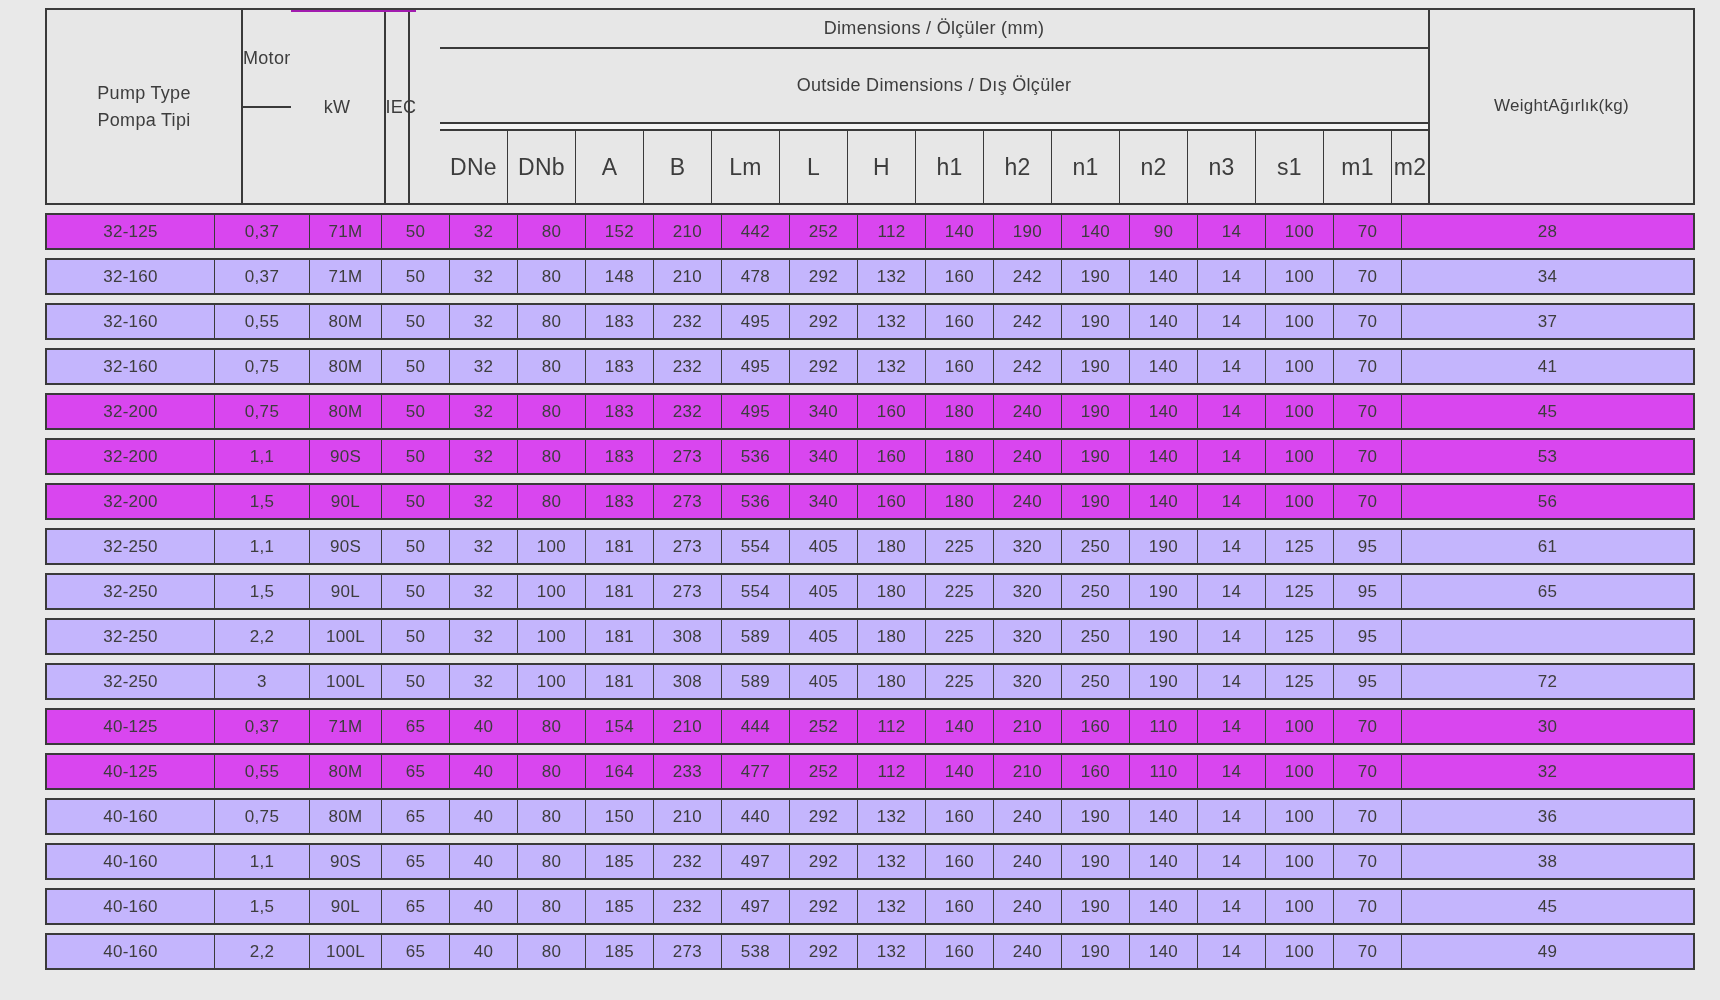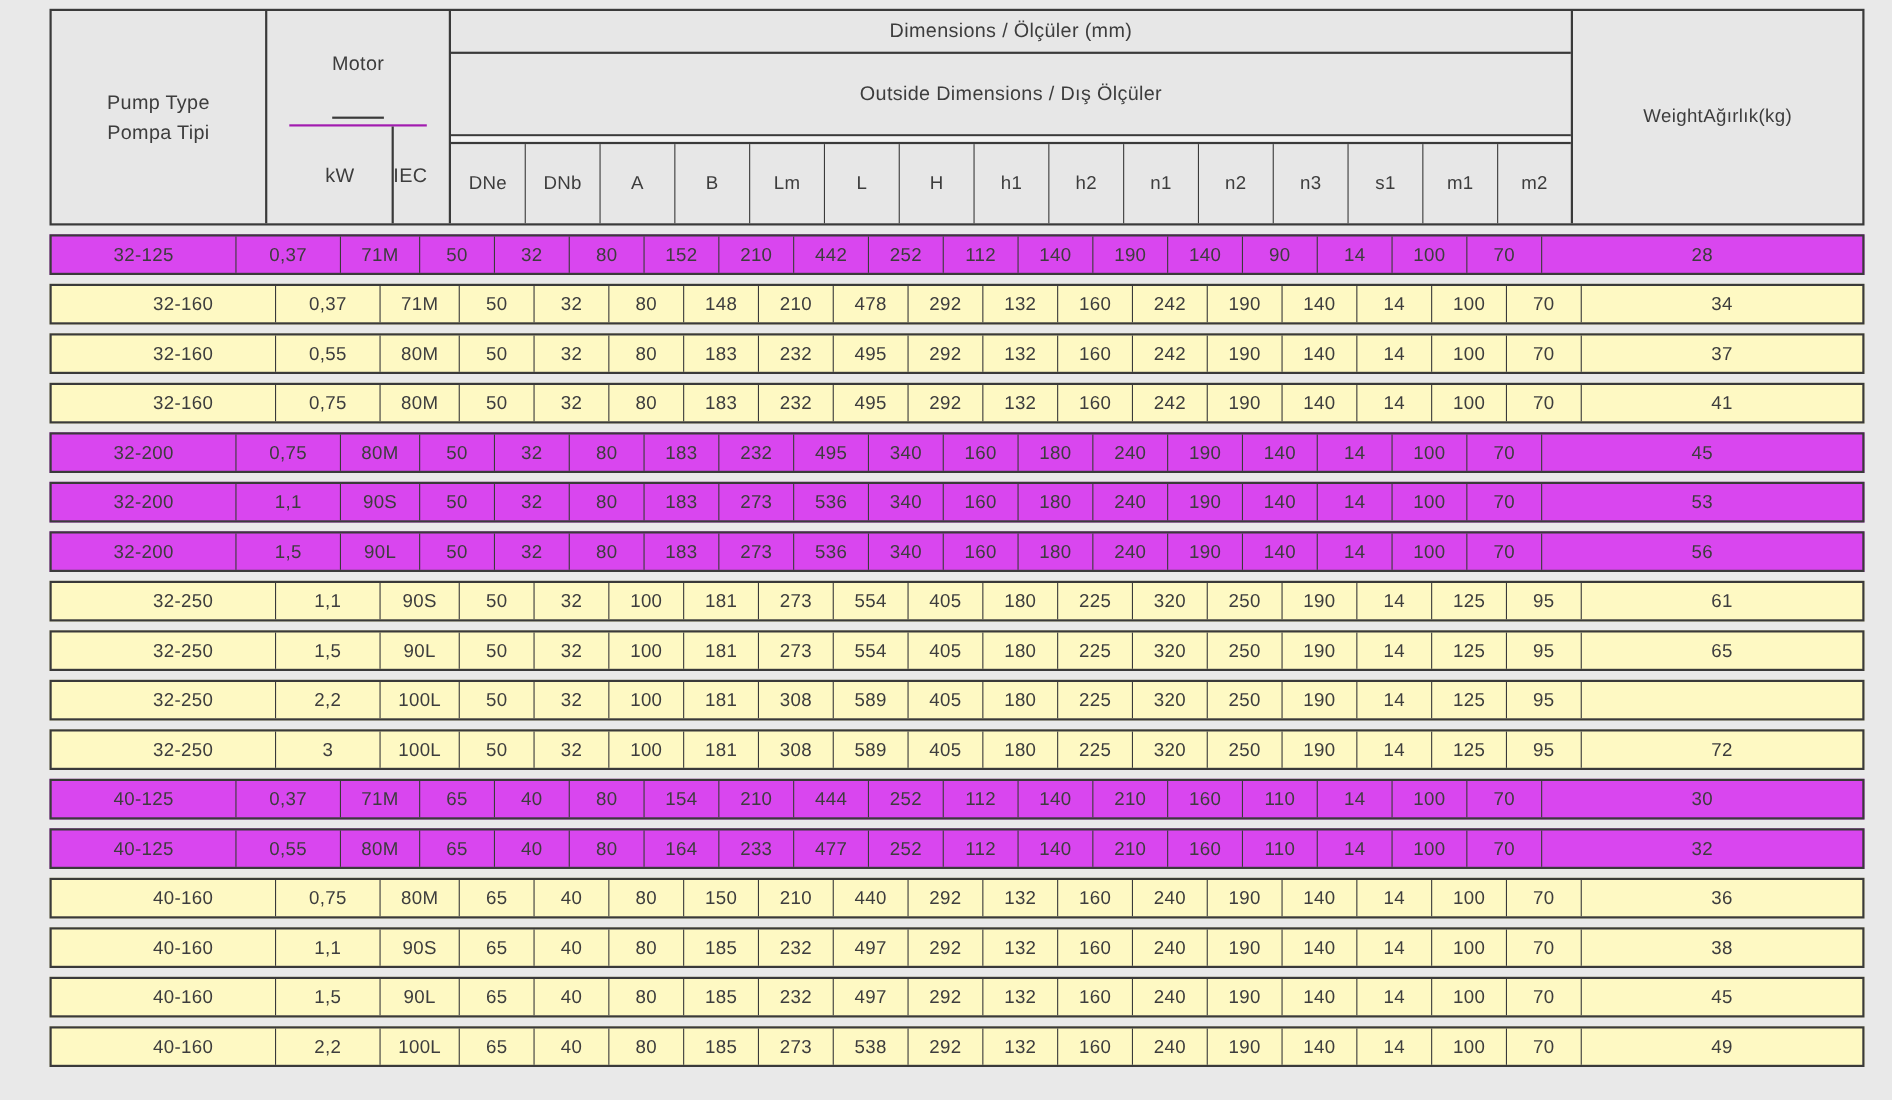--- a/index.html
+++ b/index.html
@@ -33,21 +33,21 @@
   .th-pump {
     width: 196px;
     border-right: 2px solid #3a3a3a;
     display: flex; flex-direction: column;
     align-items: center; justify-content: center;
     line-height: 1.5;
   }
   .th-motor-group {
     width: 167px;
     border-right: 2px solid #3a3a3a;
-    display: flex; flex-direction: column; align-items: center;
+    display: flex; flex-direction: row;
   }
   .th-motor {
     height: 98px;
     border-bottom: 2px solid #3a3a3a;
     display: flex; align-items: center; justify-content: center;
   }
   .hgap { height: 5px; background: #f4f4f4; }
   .th-motor-cols {
     flex: 1;
     display: flex;
@@ -58,63 +58,63 @@
     border-right: 2px solid #3a3a3a;
     display: flex; align-items: center; justify-content: center;
   }
   .th-iec {
     flex: 1;
     display: flex; align-items: center; justify-content: center;
   }
   .th-dims-group {
     width: 1020px;
     border-right: 2px solid #3a3a3a;
-    display: flex; flex-direction: column;
+    display: flex; flex-direction: column; padding-left: 30px;
   }
   .th-dims-title {
     height: 39px;
     border-bottom: 2px solid #3a3a3a;
     display: flex; align-items: center; justify-content: center;
   }
   .th-outside {
     height: 75px;
     border-bottom: 2px solid #3a3a3a;
     display: flex; align-items: center; justify-content: center;
   }
   .th-dim-cols {
     flex: 1;
     display: flex;
     border-top: 2px solid #3a3a3a;
   }
   .th-dim-cols > div {
     width: 68px;
     border-right: 1.5px solid #3a3a3a;
     display: flex; align-items: center; justify-content: center;
-    font-size: 17px;
+    font-size: 23px;
   }
   .th-dim-cols > div:last-child { border-right: none; flex: 1; }
   .th-weight {
     flex: 1;
     display: flex; flex-direction: row;
     align-items: center; justify-content: center;
     line-height: 1.35;
     font-size: 17px;
   }
 
   
   .row {
     display: flex;
     height: 37px;
     margin-top: 8px;
     border: 2px solid #3a3a3a;
     background: #d946ef;
     font-size: 17px;
     letter-spacing: 0.3px;
   }
-  .row.shaded { background: #fef9c3; padding-left: 36px; }
+  .row.shaded { background: #c4b5fd; }
   .cell {
     border-right: 1.5px solid #3a3a3a;
     display: flex; align-items: center; justify-content: center;
     white-space: nowrap;
   }
   .c-type   { width: 168px; }
   .c-kw     { width: 95px; }
   .c-iec    { width: 72px; }
   .c-dim    { width: 68px; }
   .c-weight { flex: 1; border-right: none; }

